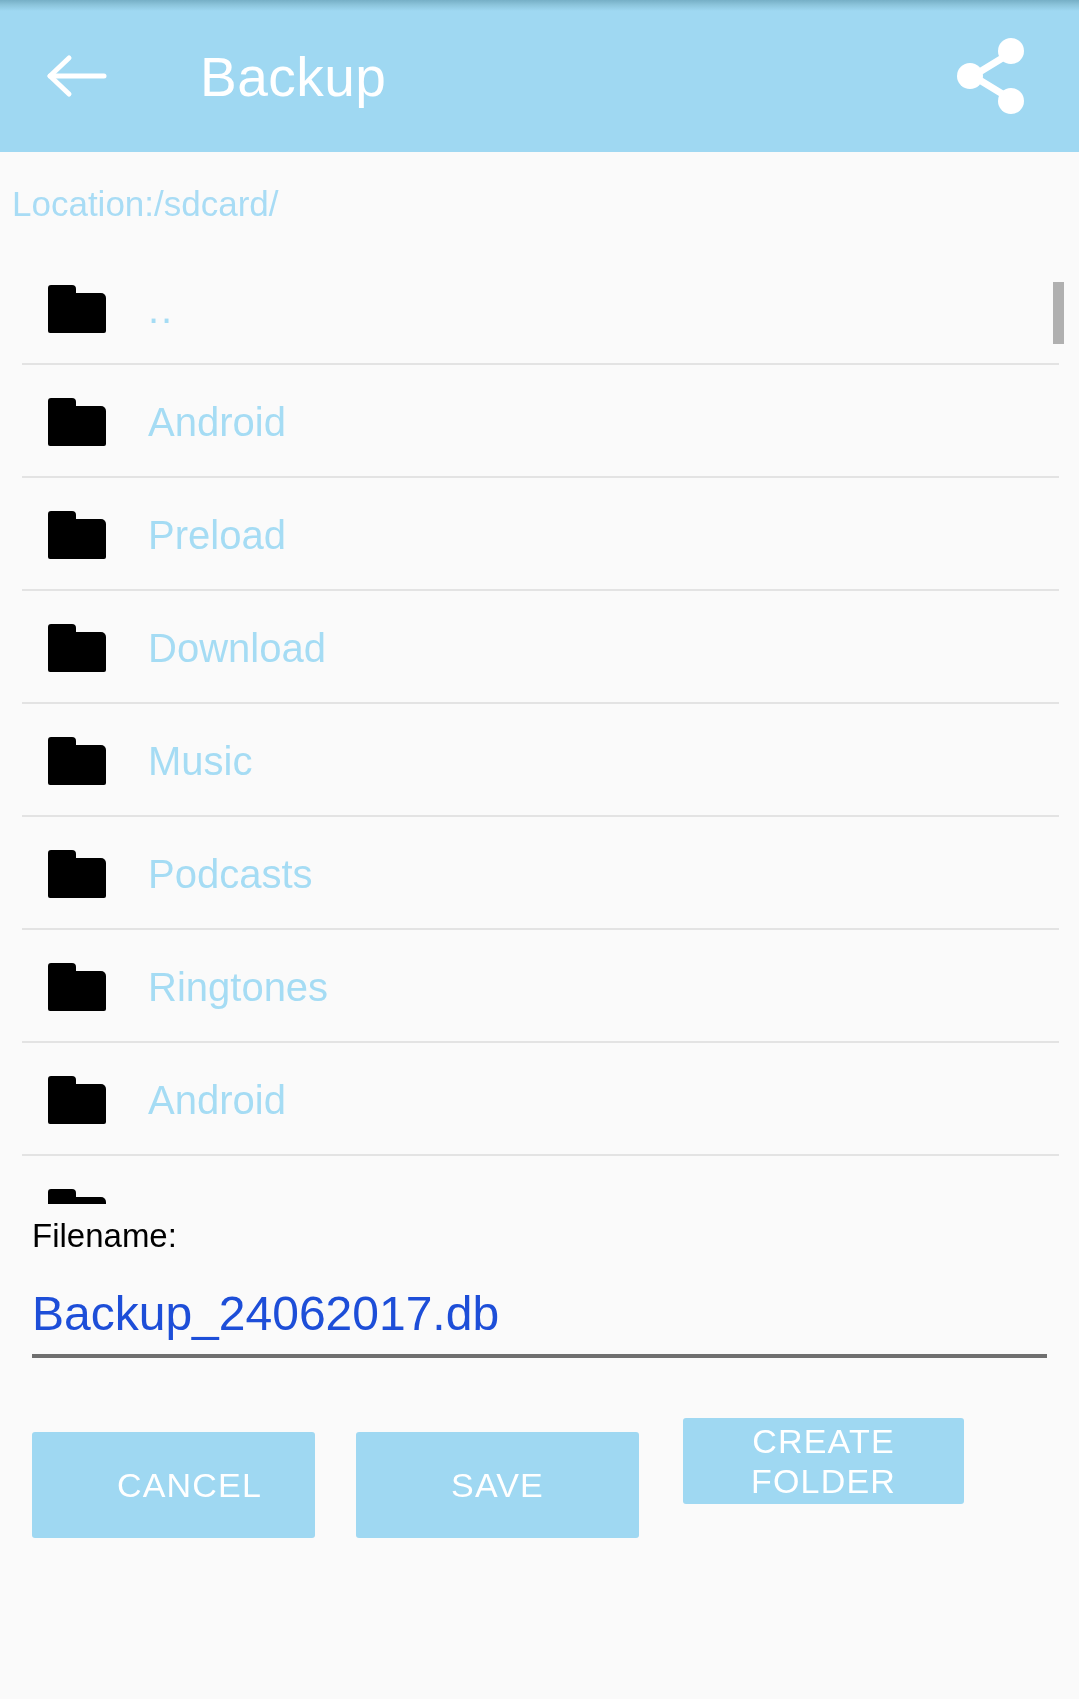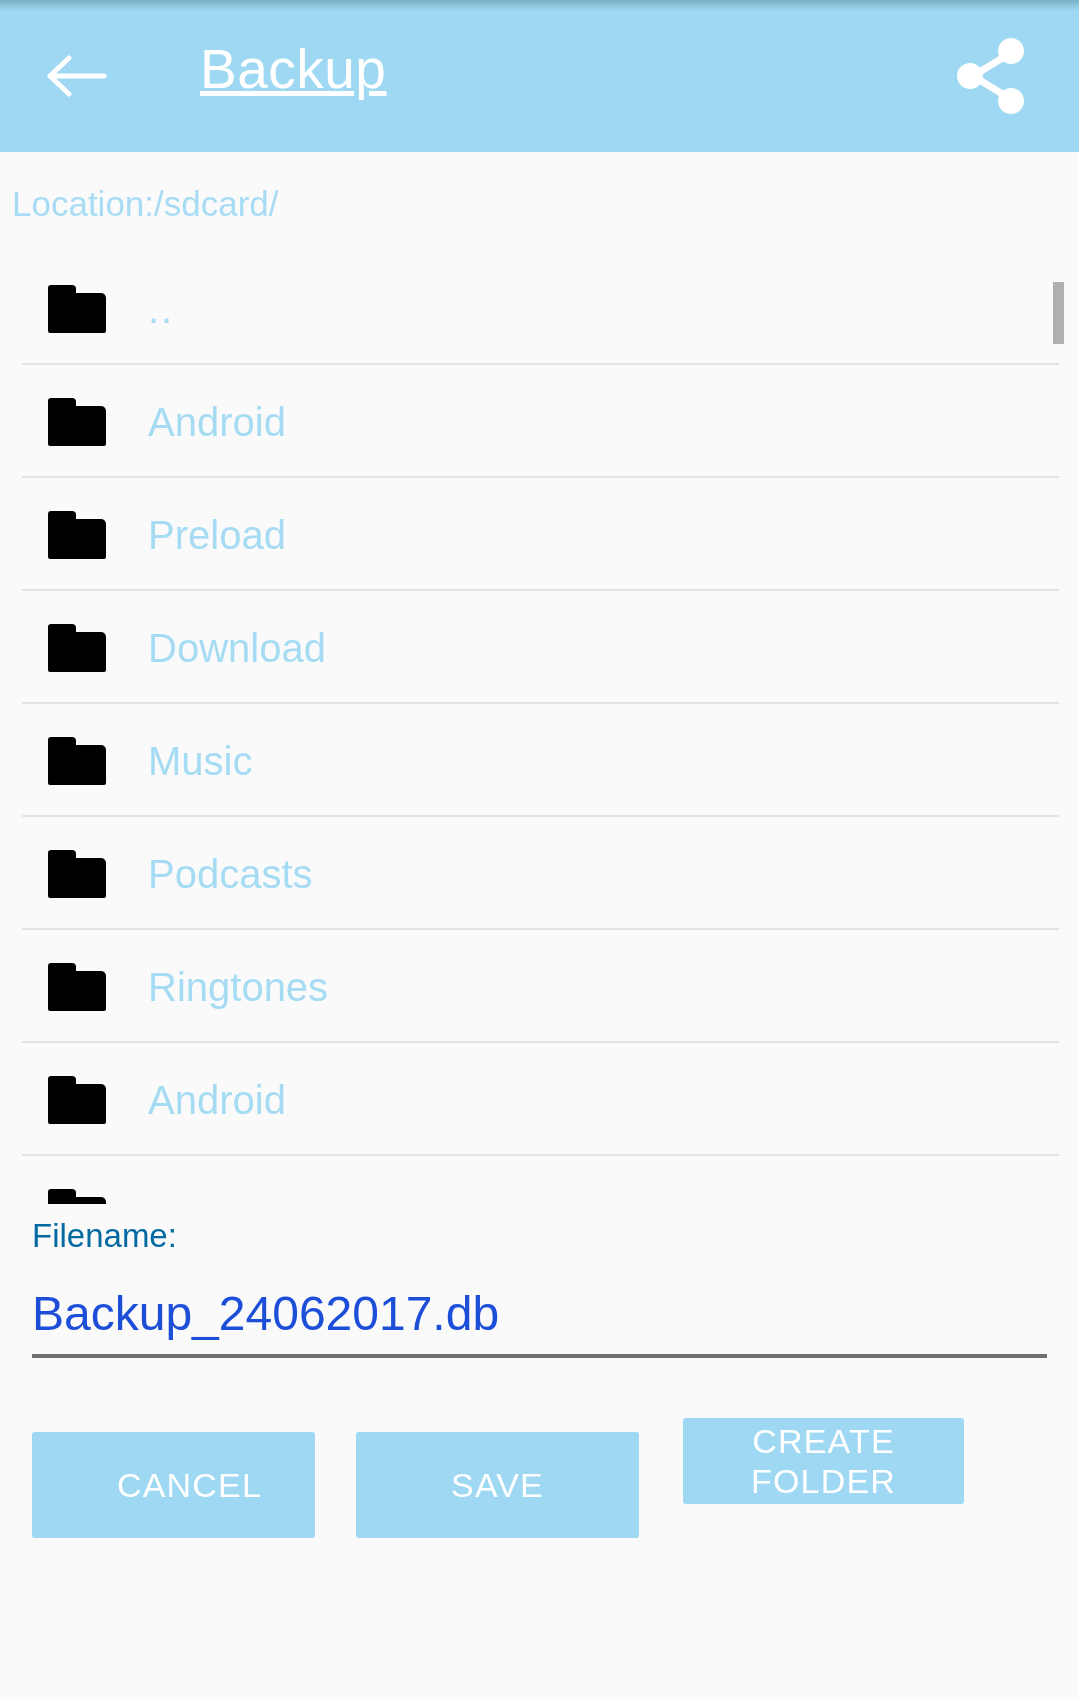--- a/index.html
+++ b/index.html
@@ -47,28 +47,27 @@
     display:flex;
     align-items:center;
     justify-content:center;
     cursor:pointer;
   }
   .back-btn svg { display:block; }
 
   .appbar-title {
     position:absolute;
     left:200px;
-    top:36px;
+    top:44px;
     font-size:55px;
     font-weight:400;
     color:#ffffff;
     letter-spacing:0.5px;
     line-height:66px;
     white-space:nowrap;
-    text-decoration:underline;
   }
 
   .share-btn {
     position:absolute;
     right:46px;
     top:38px;
     width:86px;
     height:80px;
     display:flex;
     align-items:center;
@@ -173,21 +172,21 @@
     height:22px;
     background:#fafafa;
   }
 
   
   .filename-label {
     position:absolute;
     left:32px;
     top:1213px;
     font-size:33px;
-    color:#0369a1;
+    color:#000000;
     line-height:46px;
   }
 
   .filename-field {
     position:absolute;
     left:32px;
     top:1278px;
     width:1015px;
     height:78px;
   }

